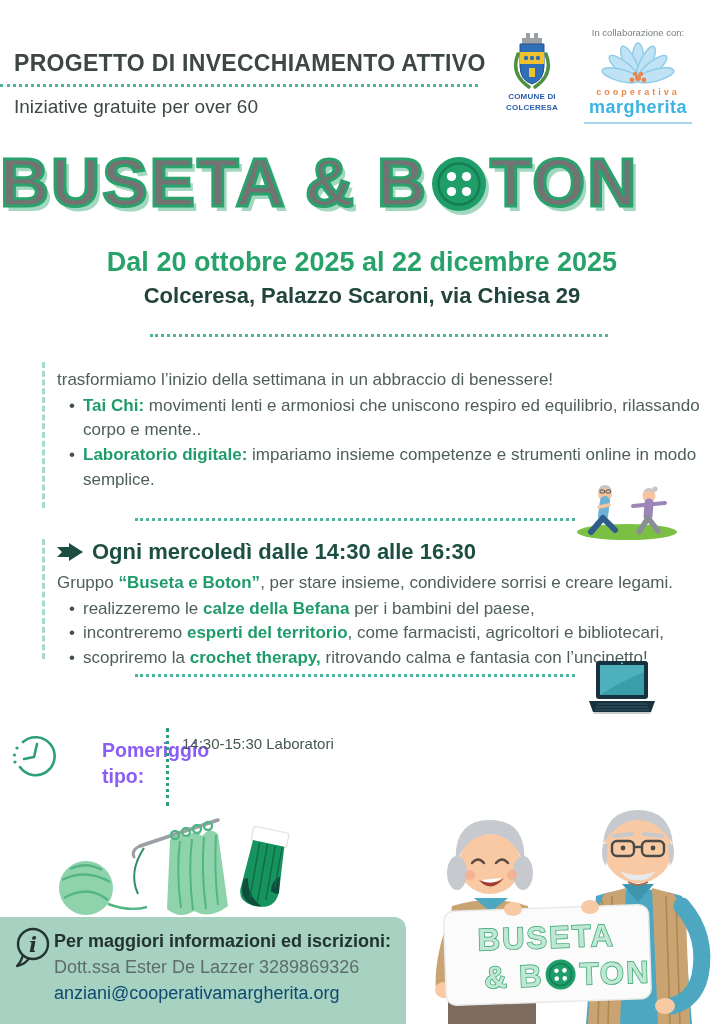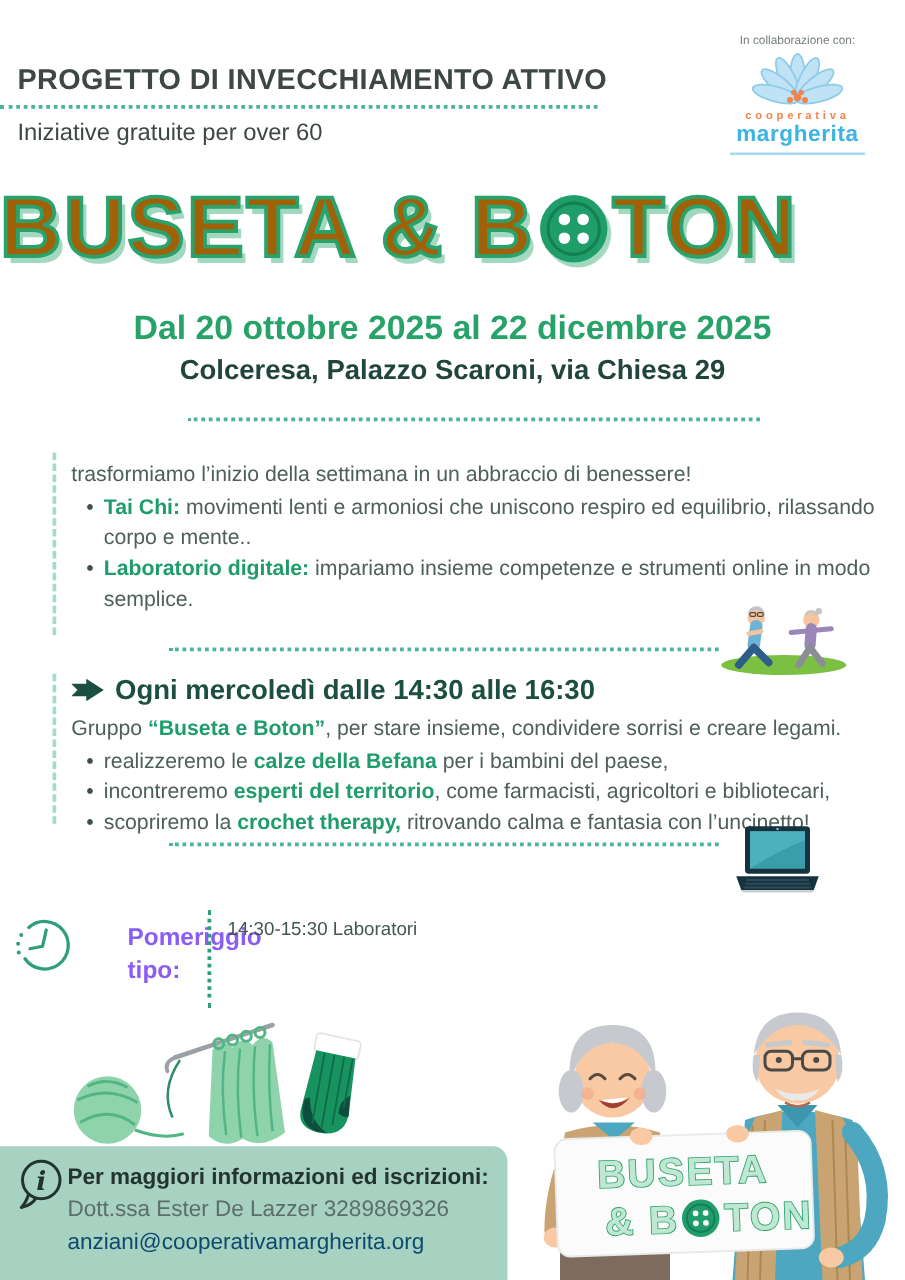--- a/index.html
+++ b/index.html
@@ -15,21 +15,21 @@
   .comune-label { font-size:8px; font-weight:700; color:#2a5ca8; line-height:1.35; margin-top:2px; letter-spacing:.2px; }
   .collab { position:absolute; left:580px; top:27px; width:116px; text-align:center; font-size:9.5px; color:#75807c; }
   .marg { position:absolute; left:580px; top:40px; width:116px; text-align:center; }
   .marg-coop { font-size:9px; font-weight:700; color:#ef854d; letter-spacing:3px; margin-top:1px; }
   .marg-name { font-size:18px; font-weight:700; color:#3bb3e5; letter-spacing:.5px; }
   .marg-underline { height:2px; background:#a8d8ef; margin:4px 4px 0 4px; }
 
   
   .big-title { position:absolute; left:0; top:138px; width:572px; text-align:center; white-space:nowrap;
                font-size:68px; font-weight:700; letter-spacing:2px; line-height:88px;
-               color:#a16207; -webkit-text-stroke:3px #2aa26c; text-shadow:4px 5px 0 #a3d8c0; }
+               color:#737373; -webkit-text-stroke:3px #2aa26c; text-shadow:4px 5px 0 #a3d8c0; }
   .title-button { display:inline-block; vertical-align:-7px; margin:0 2px; filter:drop-shadow(3px 4px 0 #a3d8c0); }
 
   .date-range { position:absolute; left:0; top:247px; width:724px; text-align:center; font-size:27px; font-weight:700; color:#27a36a; }
   .date-loc   { position:absolute; left:0; top:283px; width:724px; text-align:center; font-size:22px; font-weight:700; color:#21453c; }
 
   .divider { position:absolute; border-top:3px dotted #4db49c; height:0; }
   .div1 { left:150px; top:334px; width:458px; }
   .div2 { left:135px; top:518px; width:440px; }
   .div3 { left:135px; top:674px; width:440px; }
 
@@ -67,20 +67,37 @@
 </style>
 </head>
 <body>
 
 <div class="poster">
 
   <div class="header-title">PROGETTO DI INVECCHIAMENTO ATTIVO</div>
   <div class="header-rule"></div>
   <div class="header-sub">Iniziative gratuite per over 60</div>
 
+  <div class="comune">
+    <svg width="48" height="62" viewBox="0 0 48 62" style="margin:0 auto;">
+      <path d="M14 10 h4 v-5 h4 v5 h4 v-5 h4 v5 h4 v6 H14 Z" fill="#9aa0a6"></path>
+      <path d="M12 16 h24 v22 q0 14 -12 18 q-12 -4 -12 -18 Z" fill="#2f6fb8" stroke="#24508c" stroke-width="1"></path>
+      <rect x="12" y="24" width="24" height="12" fill="#f2c12e"></rect>
+      <circle cx="18" cy="30" r="2.2" fill="#2f6fb8"></circle>
+        <circle cx="24" cy="30" r="2.2" fill="#2f6fb8"></circle>
+        <circle cx="30" cy="30" r="2.2" fill="#2f6fb8"></circle>
+      <rect x="21" y="40" width="6" height="9" fill="#f2c12e"></rect>
+      <path d="M10 26 Q2 46 21 59" stroke="#4b8f3f" stroke-width="3.4" fill="none" stroke-linecap="round"></path>
+      <path d="M38 26 Q46 46 27 59" stroke="#4b8f3f" stroke-width="3.4" fill="none" stroke-linecap="round"></path>
+    </svg>
+    <div class="comune-label">
+      <div>COMUNE DI</div>
+      <div>COLCERESA</div>
+    </div>
+  </div>
 
   <div class="collab">In collaborazione con:</div>
   <div class="marg">
     <svg width="92" height="46" viewBox="0 0 92 46" style="margin:0 auto;">
       <g stroke="#8ecbe8" stroke-width="1.4" fill="#bfe2f4">
         <ellipse cx="46" cy="22" rx="6" ry="19" transform="rotate(0 46 40)"></ellipse>
         <ellipse cx="46" cy="22" rx="6" ry="19" transform="rotate(-25 46 40)"></ellipse>
         <ellipse cx="46" cy="22" rx="6" ry="19" transform="rotate(25 46 40)"></ellipse>
         <ellipse cx="46" cy="22" rx="6" ry="19" transform="rotate(-50 46 40)"></ellipse>
         <ellipse cx="46" cy="22" rx="6" ry="19" transform="rotate(50 46 40)"></ellipse>

